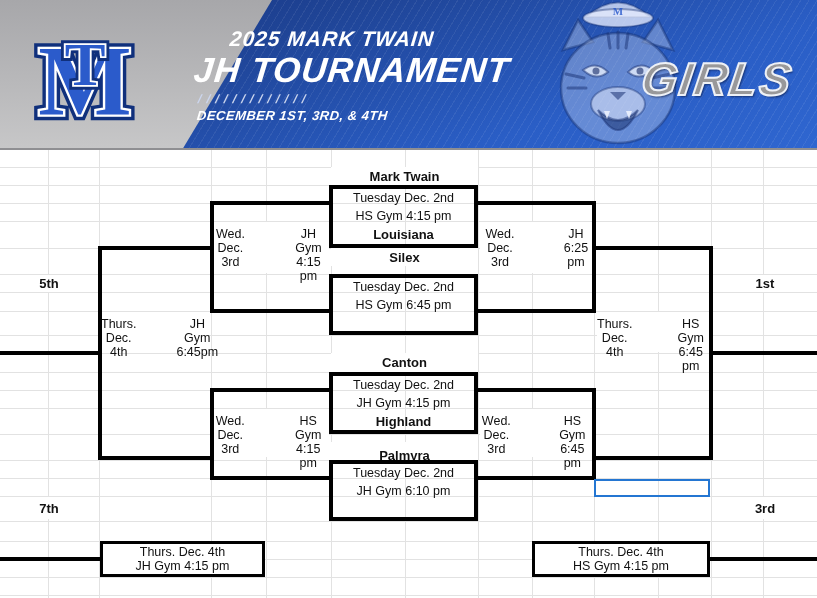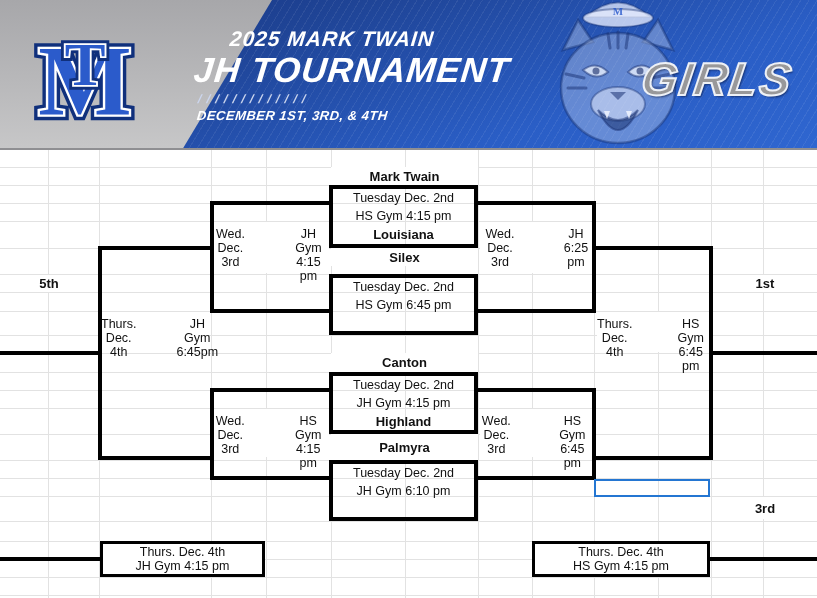--- a/index.html
+++ b/index.html
@@ -187,21 +187,21 @@
       <div class="drow">HS Gym 6:45 pm</div>
     </div>
 
     <div class="tm-above" style="top:203px;height:19px">Canton</div>
     <div class="game" style="top:222px;height:62px">
       <div class="drow">Tuesday Dec. 2nd</div>
       <div class="drow">JH Gym 4:15 pm</div>
       <div class="team">Highland</div>
     </div>
 
-    <div class="tm-above" style="top:284px;height:26px">Palmyra</div>
+    <div class="tm-above" style="top:292px;height:26px">Palmyra</div>
     <div class="game" style="top:310px;height:61px">
       <div class="drow">Tuesday Dec. 2nd</div>
       <div class="drow">JH Gym 6:10 pm</div>
     </div>
 
     <div class="lbl" style="left:213px;top:72px;width:116px;height:51px;padding:5px 0 6px">
       <span>Wed. Dec. 3rd</span>
       <span>JH Gym 4:15 pm</span>
     </div>
     <div class="lbl" style="left:480px;top:72px;width:112px;height:51px;padding:5px 0 6px">
@@ -220,20 +220,21 @@
       <span>Thurs. Dec. 4th</span>
       <span>JH Gym 6:45pm</span>
     </div>
     <div class="lbl" style="left:597px;top:162px;width:112px;height:40px;padding:5px 0 2px">
       <span>Thurs. Dec. 4th</span>
       <span>HS Gym 6:45 pm</span>
     </div>
 
     <div class="place" style="left:0;top:125px;width:98px;height:17px">5th</div>
     <div class="place" style="left:713px;top:125px;width:104px;height:17px">1st</div>
+    <div class="place" style="left:0;top:347px;width:98px;height:22px">7th</div>
     <div class="place" style="left:713px;top:347px;width:104px;height:22px">3rd</div>
 
     <div class="pbox" style="left:100px;top:391px;width:165px;height:36px">
       <span>Thurs. Dec. 4th</span>
       <span>JH Gym 4:15 pm</span>
     </div>
     <div class="pbox" style="left:532px;top:391px;width:178px;height:36px">
       <span>Thurs. Dec. 4th</span>
       <span>HS Gym 4:15 pm</span>
     </div>

